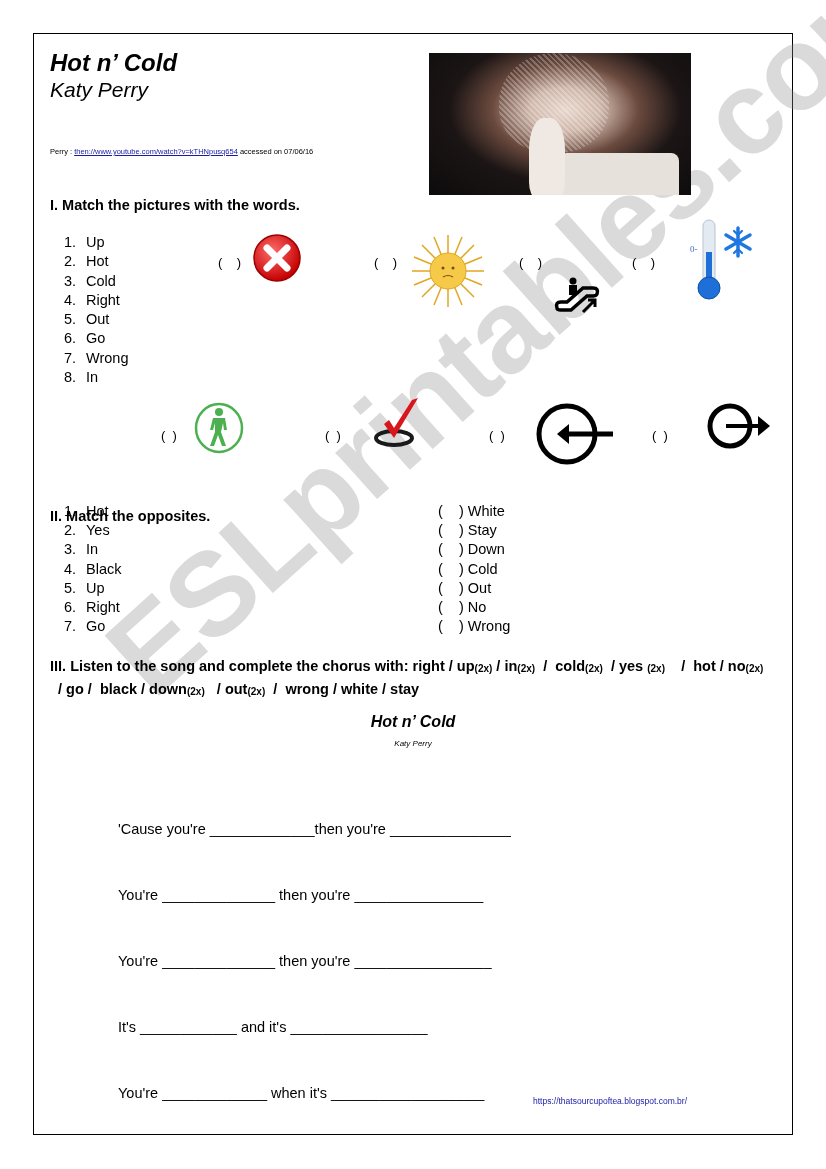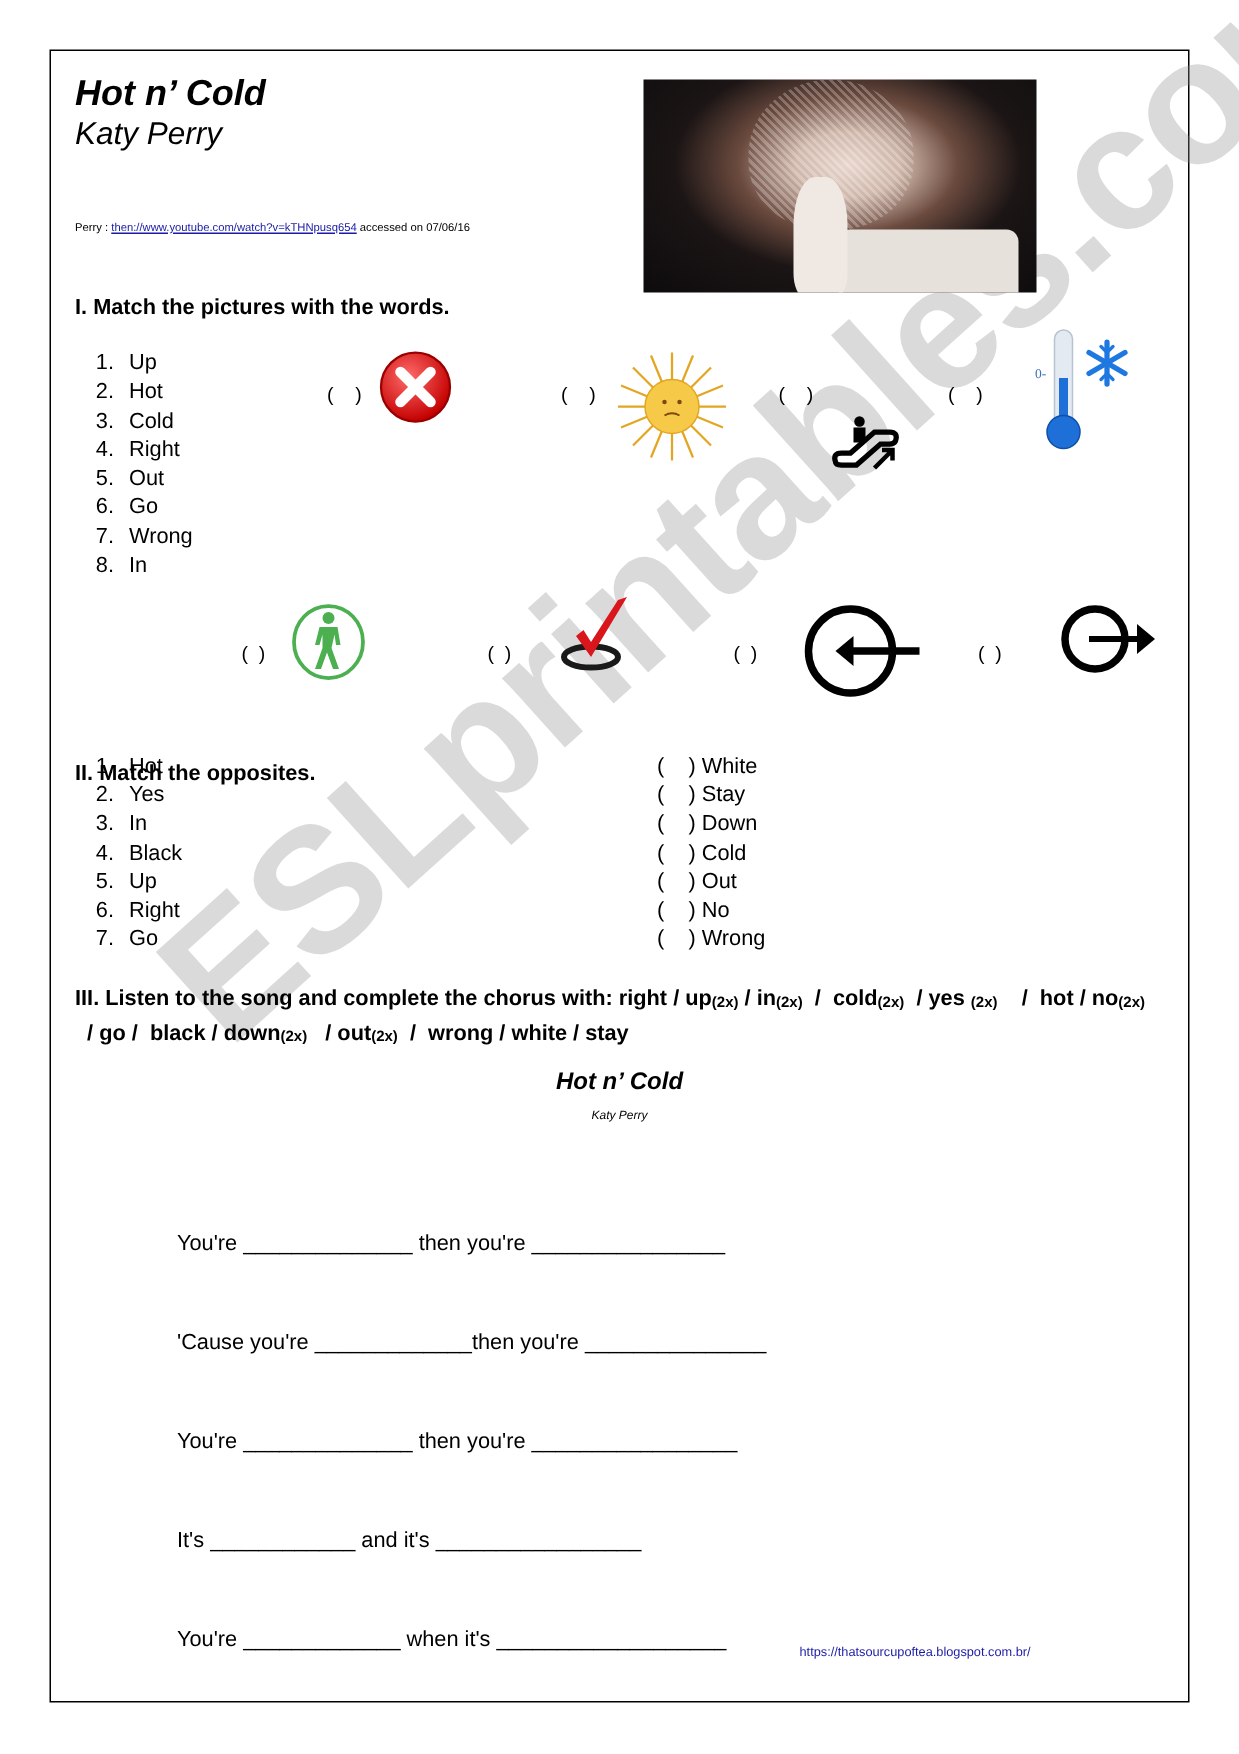--- a/index.html
+++ b/index.html
@@ -194,22 +194,22 @@
 </div>
 
 <div class="abs instr">
   <span>III. Listen to the song and complete the chorus with: right / up</span><sub>(2x)</sub><span> / in</span><sub>(2x)</sub><span style="white-space:pre">  /  cold</span><sub>(2x)</sub><span style="white-space:pre">  / yes </span><sub>(2x)</sub><span style="white-space:pre">    /  hot / no</span><sub>(2x)</sub><span style="white-space:pre">  / go /  black / down</span><sub>(2x)</sub><span style="white-space:pre">   / out</span><sub>(2x)</sub><span style="white-space:pre">  /  wrong / white / stay</span>
 </div>
 
 <div class="abs song-title">Hot n’ Cold</div>
 <div class="abs song-artist">Katy Perry</div>
 
 <div class="abs lyrics">
+  <div>'Cause you're _____________then you're _______________</div>
   <div>You're ______________ then you're ________________</div>
-  <div>'Cause you're _____________then you're _______________</div>
   <div>You're ______________ then you're _________________</div>
   <div>It's ____________ and it's _________________</div>
   <div>You're _____________ when it's ___________________</div>
   
   
   
   
   
   
   

